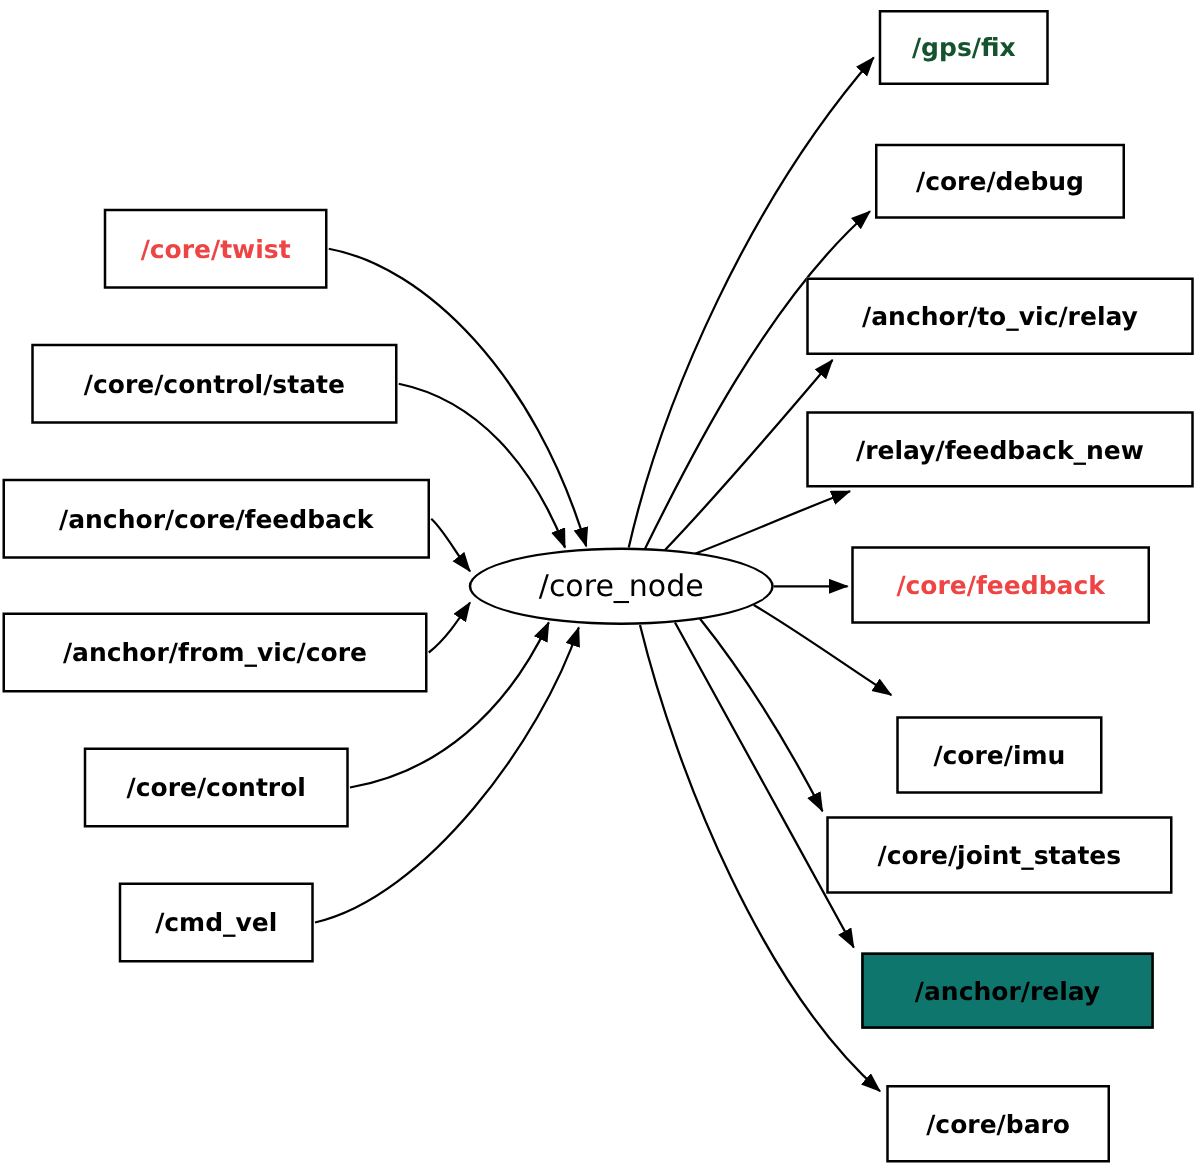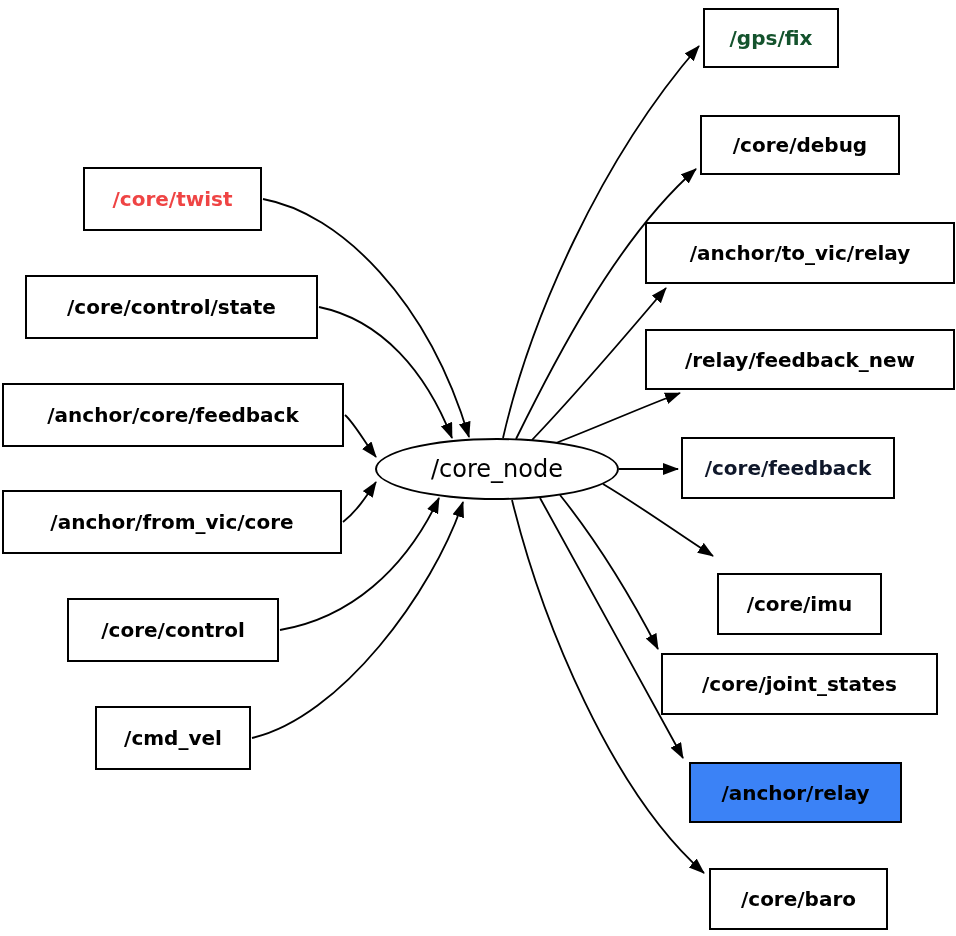--- a/index.html
+++ b/index.html
@@ -84,22 +84,22 @@
       <div class="node-box" style="left: 83px; top: 167px; width: 179px; height: 64px; background: rgb(255, 255, 255); border-color: rgb(0, 0, 0); color: #ef4444;">/core/twist</div>
       <div class="node-box" style="left: 25px; top: 275px; width: 293px; height: 64px; background: rgb(255, 255, 255); border-color: rgb(0, 0, 0); color: rgb(0, 0, 0);">/core/control/state</div>
       <div class="node-box" style="left: 2px; top: 383px; width: 342px; height: 64px; background: rgb(255, 255, 255); border-color: rgb(0, 0, 0); color: rgb(0, 0, 0);">/anchor/core/feedback</div>
       <div class="node-box" style="left: 2px; top: 490px; width: 340px; height: 64px; background: rgb(255, 255, 255); border-color: rgb(0, 0, 0); color: rgb(0, 0, 0);">/anchor/from_vic/core</div>
       <div class="node-box" style="left: 67px; top: 598px; width: 212px; height: 64px; background: rgb(255, 255, 255); border-color: rgb(0, 0, 0); color: rgb(0, 0, 0);">/core/control</div>
       <div class="node-box" style="left: 95px; top: 706px; width: 156px; height: 64px; background: rgb(255, 255, 255); border-color: rgb(0, 0, 0); color: rgb(0, 0, 0);">/cmd_vel</div>
       <div class="node-box" style="left: 703px; top: 8px; width: 136px; height: 60px; background: rgb(255, 255, 255); border-color: rgb(0, 0, 0); color: #14532d;">/gps/fix</div>
       <div class="node-box" style="left: 700px; top: 115px; width: 200px; height: 60px; background: rgb(255, 255, 255); border-color: rgb(0, 0, 0); color: rgb(0, 0, 0);">/core/debug</div>
       <div class="node-box" style="left: 645px; top: 222px; width: 310px; height: 62px; background: rgb(255, 255, 255); border-color: rgb(0, 0, 0); color: rgb(0, 0, 0);">/anchor/to_vic/relay</div>
       <div class="node-box" style="left: 645px; top: 329px; width: 310px; height: 61px; background: rgb(255, 255, 255); border-color: rgb(0, 0, 0); color: rgb(0, 0, 0);">/relay/feedback_new</div>
-      <div class="node-box" style="left: 681px; top: 437px; width: 214px; height: 62px; background: rgb(255, 255, 255); border-color: rgb(0, 0, 0); color: #0f172a;">/core/feedback</div>
+      <div class="node-box" style="left: 681px; top: 437px; width: 239px; height: 62px; background: rgb(255, 255, 255); border-color: rgb(0, 0, 0); color: #ef4444;">/core/feedback</div>
       <div class="node-box" style="left: 717px; top: 545px; width: 165px; height: 62px; background: rgb(255, 255, 255); border-color: rgb(0, 0, 0); color: rgb(0, 0, 0); margin-top: 28px;">/core/imu</div>
       <div class="node-box" style="left: 661px; top: 653px; width: 277px; height: 62px; background: rgb(255, 255, 255); border-color: rgb(0, 0, 0); color: rgb(0, 0, 0);">/core/joint_states</div>
-      <div class="node-box" style="left: 689px; top: 762px; width: 213px; height: 61px; background: #3b82f6; border-color: rgb(0, 0, 0); color: rgb(0, 0, 0);">/anchor/relay</div>
+      <div class="node-box" style="left: 689px; top: 762px; width: 234px; height: 61px; background: #0f766e; border-color: rgb(0, 0, 0); color: rgb(0, 0, 0);">/anchor/relay</div>
       <div class="node-box" style="left: 709px; top: 868px; width: 179px; height: 62px; background: rgb(255, 255, 255); border-color: rgb(0, 0, 0); color: rgb(0, 0, 0);">/core/baro</div>
     </div>
 
   <div id="centerNode" class="center-node" style="left: 375px; top: 438px; width: 244px; height: 62px; background: rgb(255, 255, 255); border-color: rgb(0, 0, 0); color: rgb(0, 0, 0);">/core_node</div>
 
 </div>
 
 </body></html>

